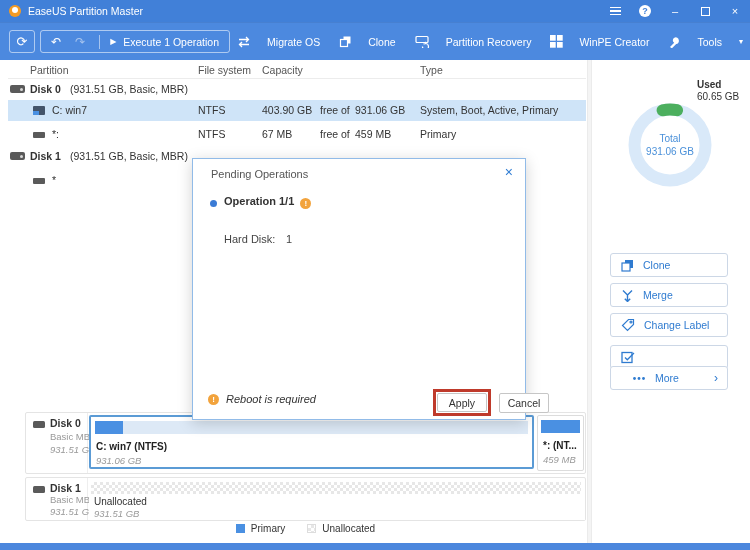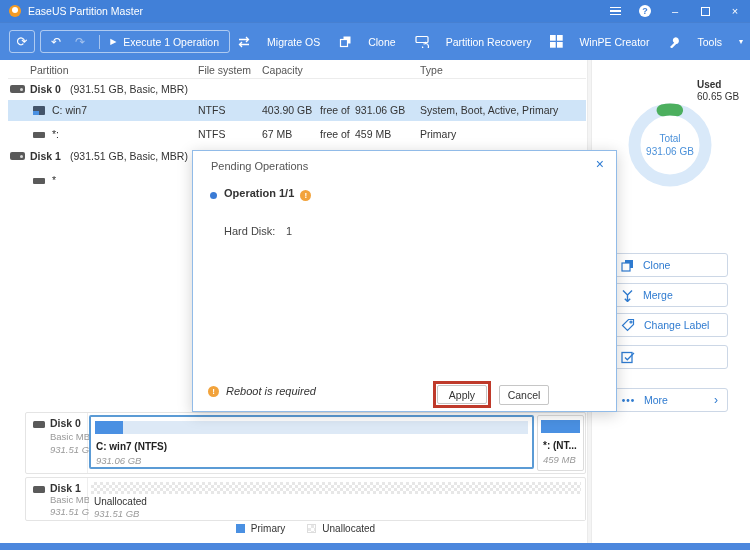--- a/index.html
+++ b/index.html
@@ -97,21 +97,21 @@
   
   .legend { position:absolute; left:25px; top:463px; width:561px; display:flex; justify-content:center; gap:22px; font-size:10px; color:#333; }
   .leg-item { display:flex; align-items:center; gap:6px; }
   .swatch { width:9px; height:9px; }
   .sw-primary { background:#4a90e2; }
   .sw-unalloc { border:1px solid #ddd; }
 
   .bottom-bar { position:absolute; left:0; top:543px; width:750px; height:7px; background:#4c87dd; }
 
   
-  .dialog { position:absolute; left:192px; top:150px; width:425px; height:262px; background:#fff; border:1px solid #91bbe8; box-shadow:0 3px 14px rgba(0,0,0,.18); z-index:20; }
+  .dialog { position:absolute; left:192px; top:158px; width:334px; height:262px; background:#fff; border:1px solid #91bbe8; box-shadow:0 3px 14px rgba(0,0,0,.18); z-index:20; }
   .dlg-title { position:absolute; left:18px; top:9px; font-size:11px; color:#555; }
   .dlg-close { position:absolute; right:12px; top:5px; font-size:14px; color:#2f7cd3; cursor:default; }
   .op-bullet { position:absolute; left:17px; top:41px; width:7px; height:7px; border-radius:50%; background:#3a7bd5; }
   .op-title { position:absolute; left:31px; top:36px; font-size:11px; font-weight:bold; color:#333; }
   .warn-ico { display:inline-block; width:11px; height:11px; border-radius:50%; background:#f2a33c; color:#fff; font-size:8px; font-weight:bold; text-align:center; line-height:11px; vertical-align:-1px; margin-left:6px; font-style:normal; }
   .op-line1 { position:absolute; left:31px; top:57px; font-size:11px; color:#444; }
   .op-line2-label { position:absolute; left:31px; top:74px; font-size:11px; color:#444; }
   .op-line2-value { position:absolute; left:93px; top:74px; font-size:11px; color:#444; }
   .dlg-footnote { position:absolute; left:15px; top:234px; font-size:11px; color:#333; display:flex; align-items:center; }
   .dlg-footnote .warn-ico { margin:0 7px 0 0; }
@@ -290,21 +290,21 @@
     <span>Merge</span>
   </div>
   <div class="side-btn" style="top:345px;">
     <svg width="14" height="14" viewBox="0 0 14 14">
         <g fill="none" stroke="#2f7bd0" stroke-width="1.3">
           <rect x="1" y="2.5" width="10" height="10"></rect>
           <path d="M4 7.5l2.3 2.3L13 3"></path>
         </g>
       </svg>
   </div>
-  <div class="side-btn" style="top:388px;">
+  <div class="side-btn" style="top:366px;padding-left:11px;">
     <svg width="14" height="13" viewBox="0 0 14 13">
         <g fill="#2f7bd0">
           <circle cx="2.5" cy="6.5" r="1.4"></circle>
           <circle cx="7" cy="6.5" r="1.4"></circle>
           <circle cx="11.5" cy="6.5" r="1.4"></circle>
         </g>
       </svg>
     <span>More</span>
     <span class="more-chev">›</span>
   </div>

